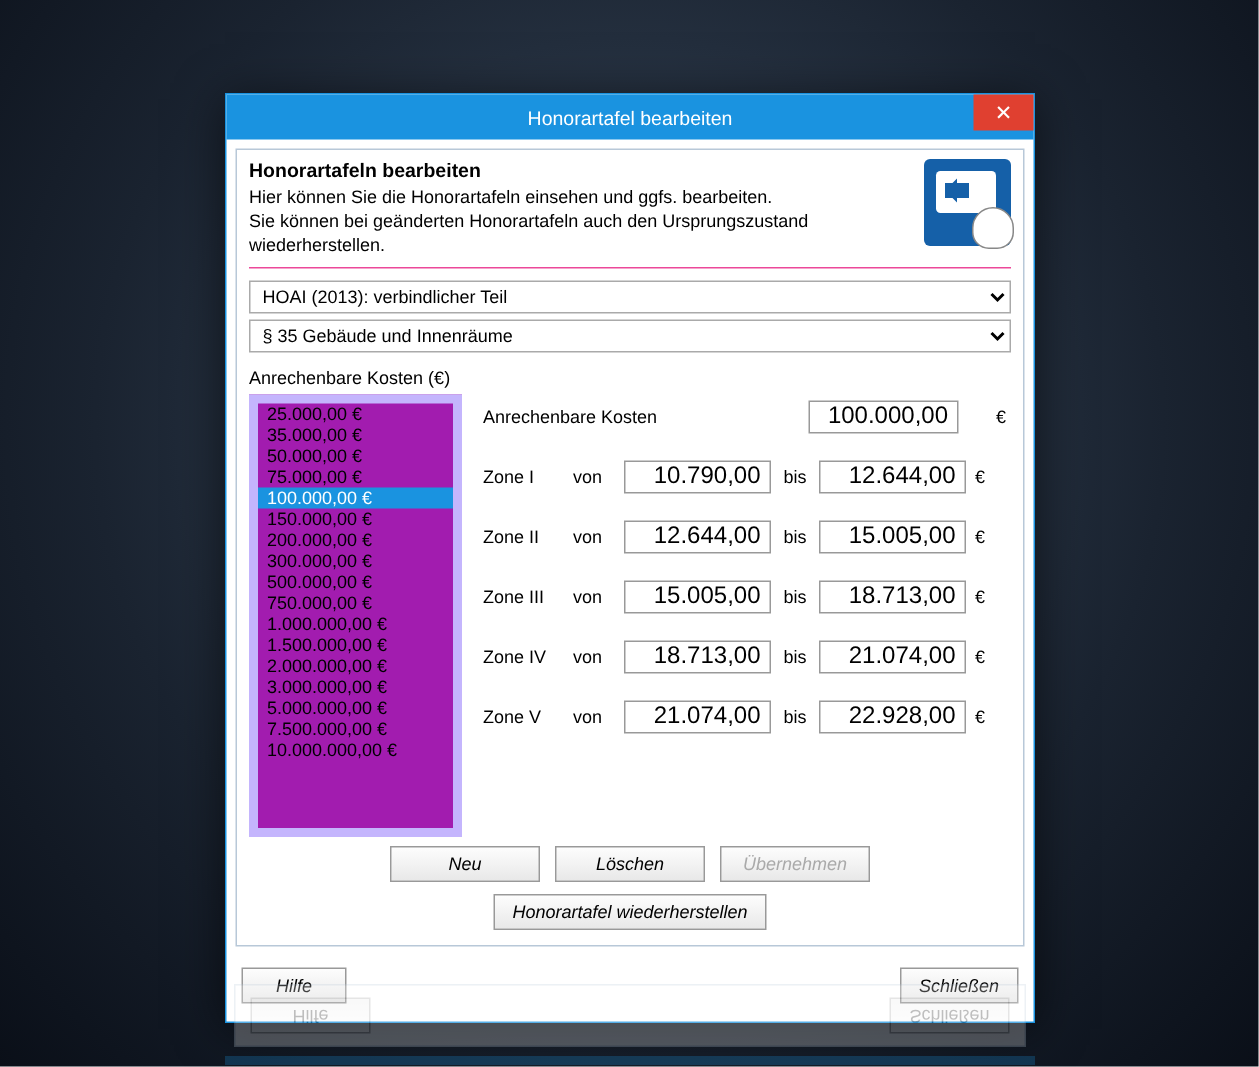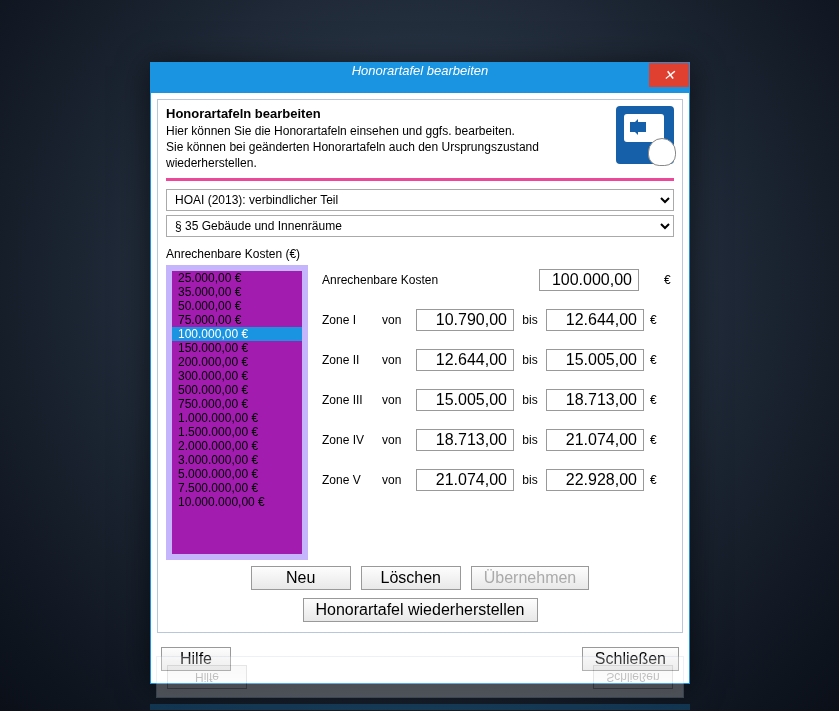--- a/index.html
+++ b/index.html
@@ -20,24 +20,24 @@
     width: 540px;
     background: #fff;
     border: 1px solid #1a93e0;
     box-shadow: 0 4px 30px rgba(0,0,0,0.6);
   }
   .titlebar {
     background: #1a93e0;
     color: #fff;
     height: 30px;
     display: flex;
+    align-items: center;
     justify-content: center;
     position: relative;
     font-size: 13px;
-    font-style: italic;
   }
   .close-btn {
     position: absolute;
     right: 0;
     top: 0;
     width: 40px;
     height: 24px;
     background: #e04030;
     color: #fff;
     display: flex;
@@ -49,21 +49,21 @@
   .inner {
     margin: 6px;
     border: 1px solid #b8c8d8;
     padding: 6px 8px 10px 8px;
     background: #fff;
   }
   .header-row {
     display: flex;
     justify-content: space-between;
     align-items: flex-start;
-    border-bottom: 3px solid #ec4899;
+    border-bottom: 1px solid #ec4899;
     padding-bottom: 6px;
     margin-bottom: 8px;
   }
   .header-text { flex: 1; }
   .header-text b { font-size: 13px; }
   .header-text .desc { margin-top: 2px; line-height: 1.35; }
   .header-icon {
     width: 58px;
     height: 58px;
     flex-shrink: 0;
@@ -166,24 +166,25 @@
     display: flex;
     gap: 10px;
     justify-content: center;
     margin-top: 8px;
   }
   button.btn {
     min-width: 100px;
     height: 24px;
     border: 1px solid #999;
     background: linear-gradient(#fdfdfd,#e8e8e8);
-    font-size: 16px;
+    font-size: 12px;
     font-family: inherit;
     padding: 0 12px;
     cursor: pointer;
+    font-style: italic;
   }
   button.btn:disabled {
     color: #aaa;
     cursor: default;
   }
   .footer {
     display: flex;
     justify-content: space-between;
     padding: 8px 10px 12px 10px;
   }

